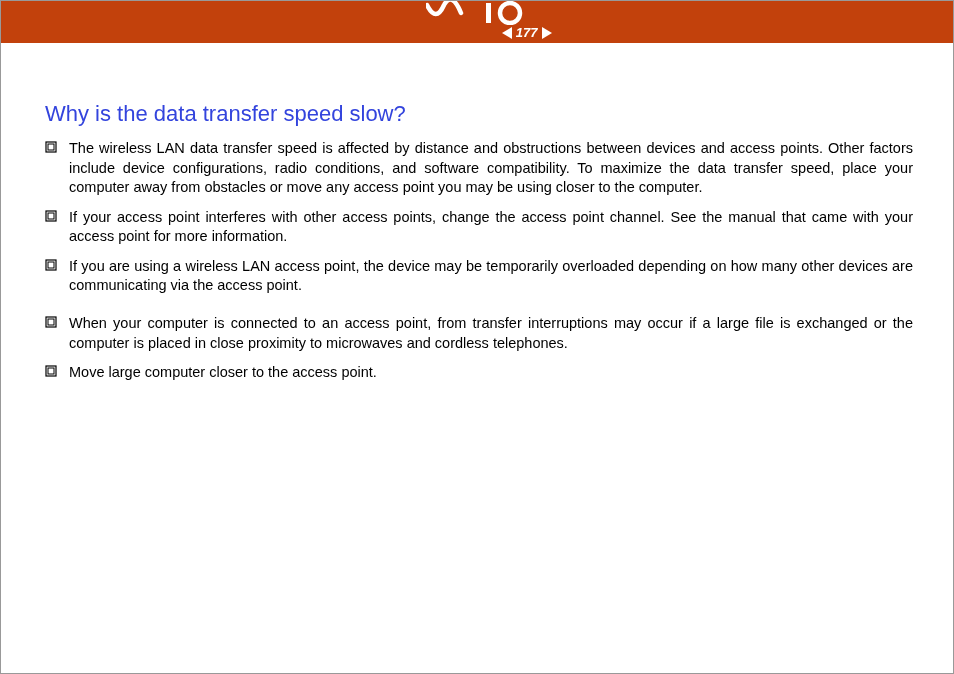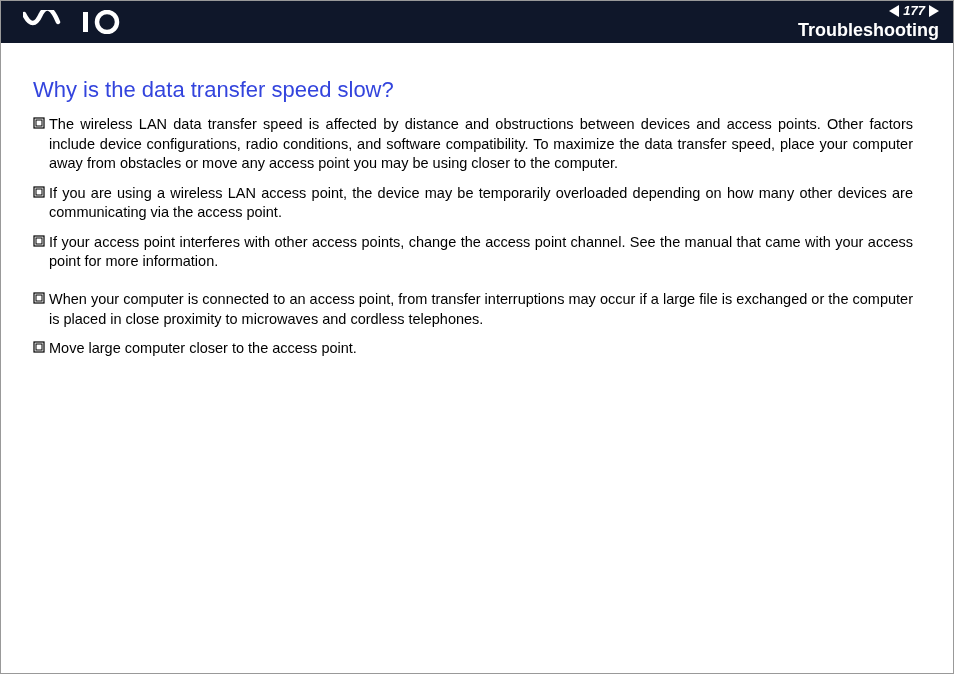--- a/index.html
+++ b/index.html
@@ -1,34 +1,35 @@
 <!DOCTYPE html>
 <html><head>
 <meta charset="utf-8">
 <style>
   * { margin: 0; padding: 0; box-sizing: border-box; }
   html, body { width: 954px; height: 674px; font-family: Arial, Helvetica, sans-serif; background: #fff; }
   .page { width: 954px; height: 674px; border: 1px solid #999; position: relative; }
   .header {
-    background: #0f172a; color: #fff; height: 42px; width: 100%;
+    background: #c2410c; color: #fff; height: 42px; width: 100%;
     display: flex; align-items: center; justify-content: space-between;
     padding: 0 14px 0 22px;
+    flex-direction: column;
   }
   .logo { display: flex; align-items: center; gap: 0; }
   .logo svg { display: block; }
   .header-right { display: flex; flex-direction: column; align-items: flex-end; gap: 2px; }
   .pager { display: flex; align-items: center; gap: 4px; font-weight: bold; font-style: italic; font-size: 13px; }
   .pager .tri { width: 0; height: 0; }
   .pager .tri-left { border-top: 6px solid transparent; border-bottom: 6px solid transparent; border-right: 10px solid #fff; }
   .pager .tri-right { border-top: 6px solid transparent; border-bottom: 6px solid transparent; border-left: 10px solid #fff; }
   .section-name { font-weight: bold; font-size: 18px; }
-  .content { padding: 28px 40px 0 32px; }
+  .content { padding: 28px 40px 0 44px; margin-top: 24px; }
   .content h2 { color: #3344dd; font-weight: 400; font-size: 22px; margin-bottom: 12px; margin-top: 6px; }
   ul.qa { list-style: none; margin: 0 0 18px 0; }
-  ul.qa li { display: flex; align-items: flex-start; gap: 4px; font-size: 14.5px; line-height: 1.35; margin-bottom: 10px; text-align: justify; }
+  ul.qa li { display: flex; align-items: flex-start; gap: 12px; font-size: 14.5px; line-height: 1.35; margin-bottom: 10px; text-align: justify; }
   ul.qa li .bullet { flex: 0 0 12px; margin-top: 2px; }
   ul.qa li .bullet svg { display: block; }
   ul.qa li .text { flex: 1; }
 </style>
 </head>
 <body>
 
 <div class="page">
 
   <div class="header">
@@ -62,30 +63,30 @@
           </span>
         <span class="text">The wireless LAN data transfer speed is affected by distance and obstructions between devices and access points. Other factors include device configurations, radio conditions, and software compatibility. To maximize the data transfer speed, place your computer away from obstacles or move any access point you may be using closer to the computer.</span>
       </li>
       <li>
         <span class="bullet">
             <svg width="12" height="12">
               <rect x="1" y="1" width="10" height="10" fill="none" stroke="#000" stroke-width="1.2"></rect>
               <rect x="3" y="3" width="6" height="6" fill="none" stroke="#000" stroke-width="1"></rect>
             </svg>
           </span>
-        <span class="text">If you are using a wireless LAN access point, the device may be temporarily overloaded depending on how many other devices are communicating via the access point.</span>
+        <span class="text">If your access point interferes with other access points, change the access point channel. See the manual that came with your access point for more information.</span>
       </li>
       <li>
         <span class="bullet">
             <svg width="12" height="12">
               <rect x="1" y="1" width="10" height="10" fill="none" stroke="#000" stroke-width="1.2"></rect>
               <rect x="3" y="3" width="6" height="6" fill="none" stroke="#000" stroke-width="1"></rect>
             </svg>
           </span>
-        <span class="text">If your access point interferes with other access points, change the access point channel. See the manual that came with your access point for more information.</span>
+        <span class="text">If you are using a wireless LAN access point, the device may be temporarily overloaded depending on how many other devices are communicating via the access point.</span>
       </li>
     </ul>
 
     <ul class="qa">
       <li>
         <span class="bullet">
             <svg width="12" height="12">
               <rect x="1" y="1" width="10" height="10" fill="none" stroke="#000" stroke-width="1.2"></rect>
               <rect x="3" y="3" width="6" height="6" fill="none" stroke="#000" stroke-width="1"></rect>
             </svg>

